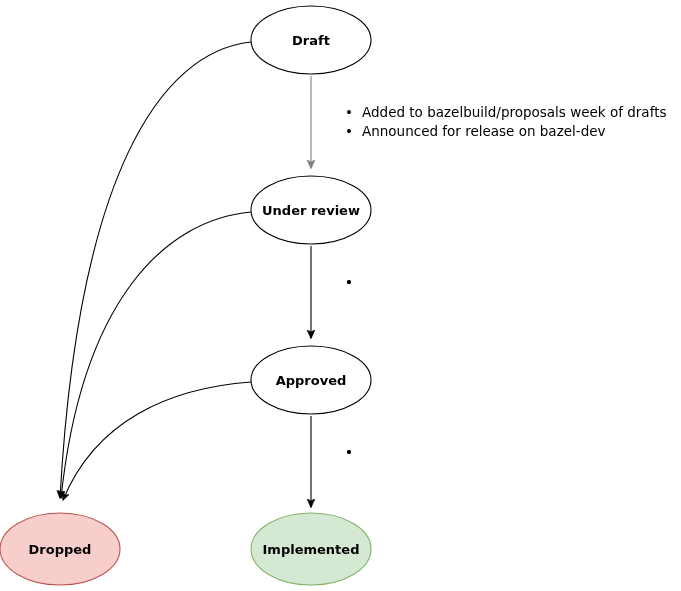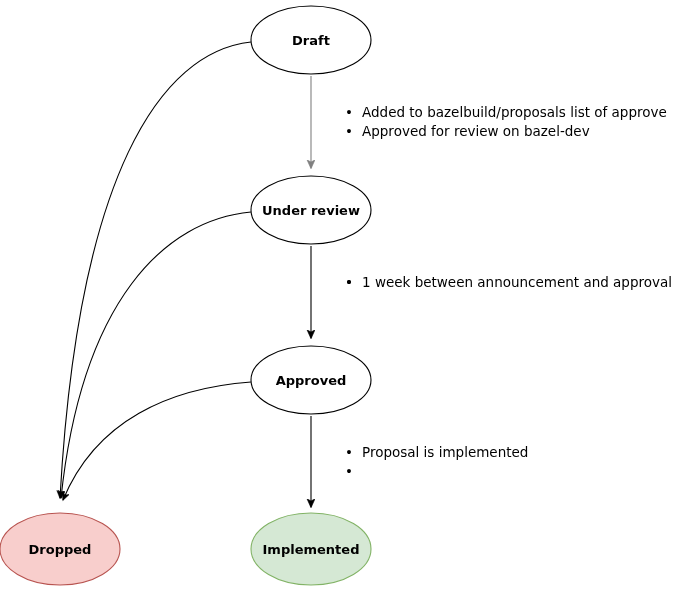--- a/index.html
+++ b/index.html
@@ -112,30 +112,30 @@
 
   <g>
     <ellipse cx="311" cy="549" rx="60" ry="36" fill="#d5e8d4" stroke="#82b366" stroke-width="1.1"></ellipse>
     <text class="node-label" x="311" y="550">Implemented</text>
   </g>
 
 </svg>
 
 <div class="edge-bullets" style="left:345px; top:103px;">
   <ul>
-    <li><span class="bullet-dot">•</span><span>Added to bazelbuild/proposals list of approve</span></li>
-    <li><span class="bullet-dot">•</span><span>Approved for review on bazel-dev</span></li>
+    <li><span class="bullet-dot">•</span><span>Added to bazelbuild/proposals week of drafts</span></li>
+    <li><span class="bullet-dot">•</span><span>Announced for release on bazel-dev</span></li>
   </ul>
 </div>
 
 <div class="edge-bullets" style="left:345px; top:273px;">
   <ul>
     <li><span class="bullet-dot">•</span></li>
-    <li><span class="bullet-dot">•</span><span>1 week between announcement and approval</span></li>
+    <li><span class="bullet-dot">•</span></li>
   </ul>
 </div>
 
 <div class="edge-bullets" style="left:345px; top:443px;">
   <ul>
-    <li><span class="bullet-dot">•</span><span>Proposal is implemented</span></li>
+    <li><span class="bullet-dot">•</span></li>
     <li><span class="bullet-dot">•</span></li>
   </ul>
 </div>
 
 </body></html>

